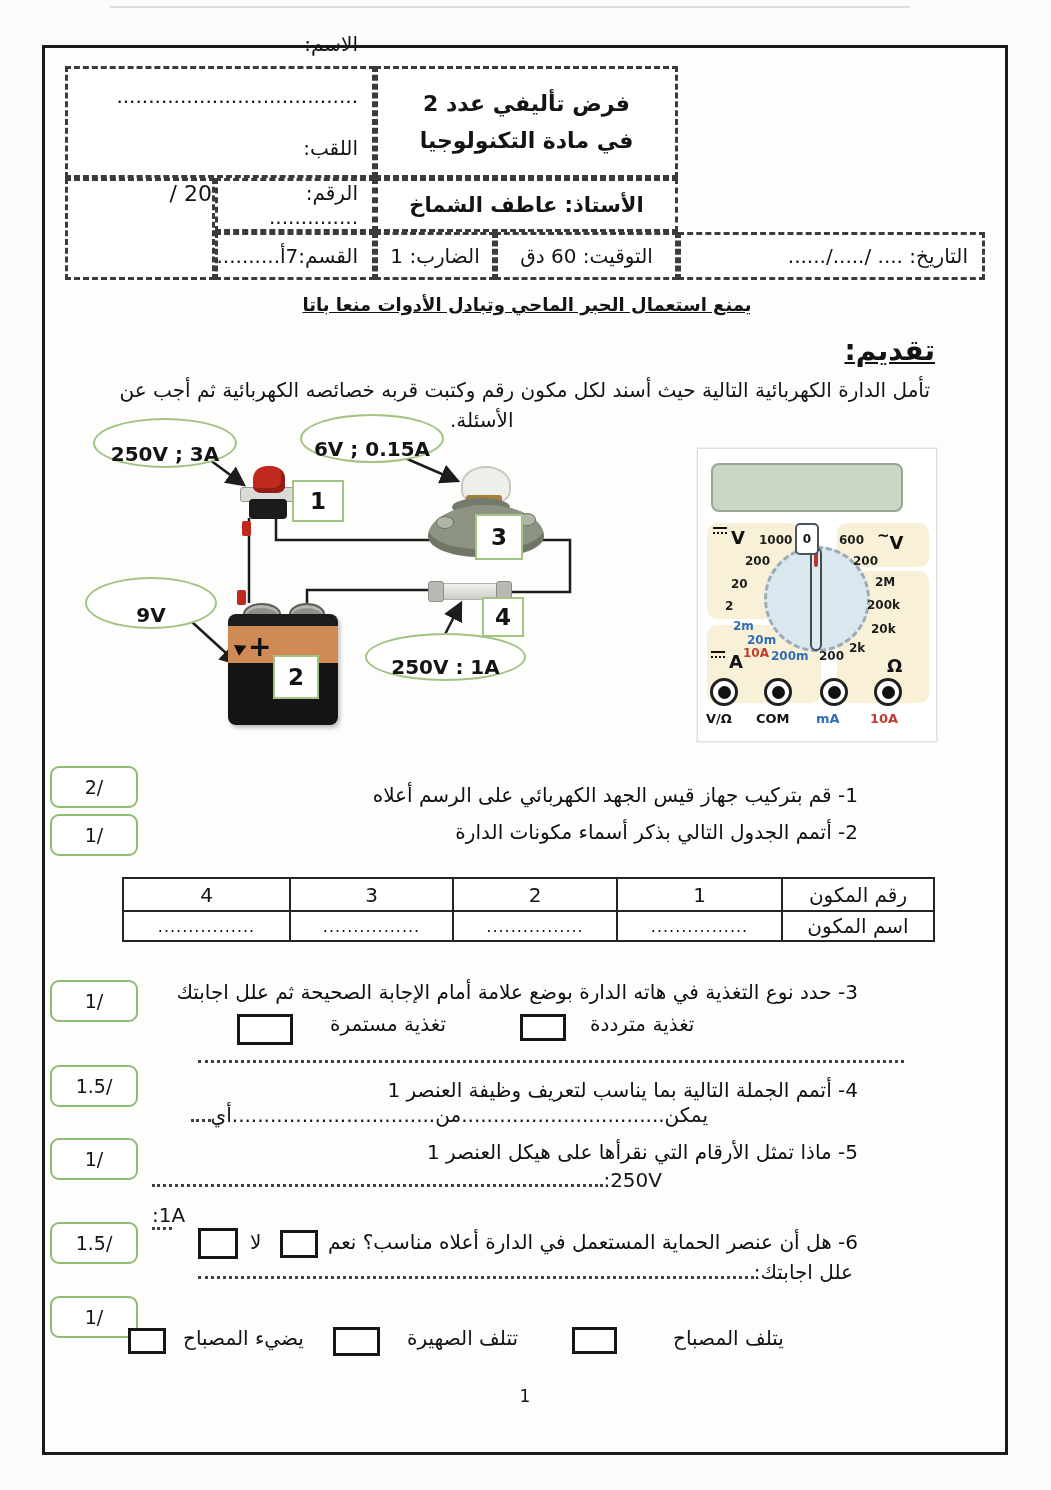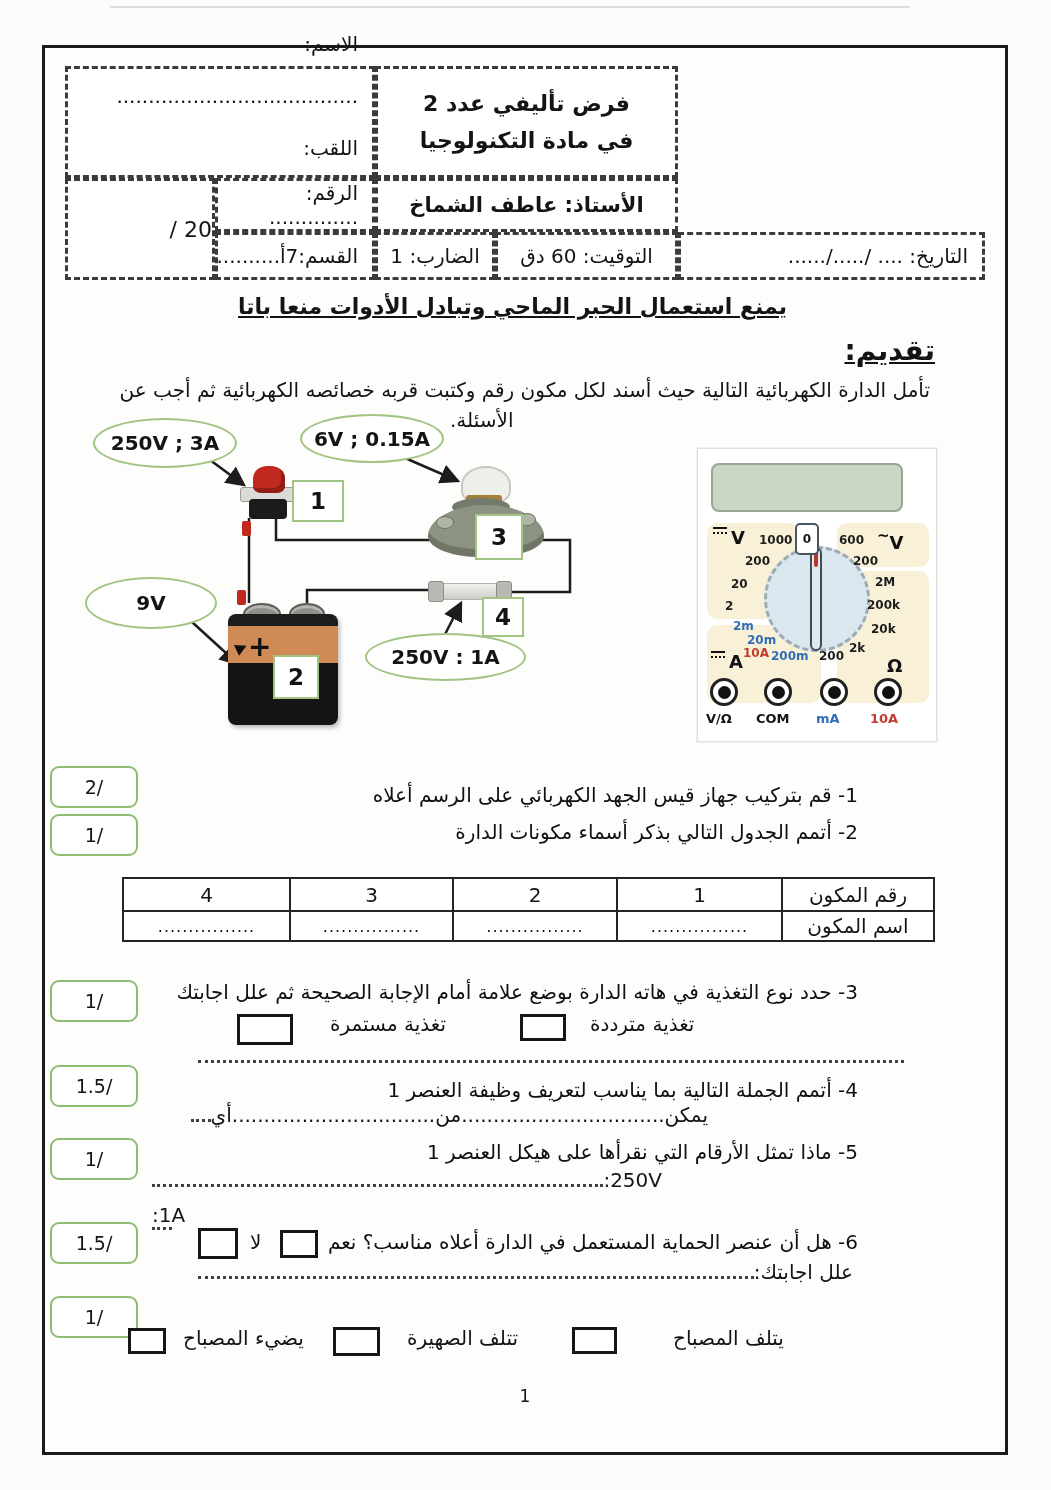--- a/index.html
+++ b/index.html
@@ -10,28 +10,28 @@
   .scanline{position:absolute;left:110px;top:6px;width:800px;height:2px;background:#dcdcda;}
 
   
   .cell{position:absolute;border:3px dashed #3b3b3b;background:#fff;box-sizing:border-box;direction:rtl;}
   .c-center{display:flex;flex-direction:column;align-items:center;justify-content:center;text-align:center;}
   .c-right{display:flex;flex-direction:column;justify-content:center;padding:0 14px;text-align:right;}
   .school{font-size:21px;font-weight:bold;line-height:2.6;}
   .examtitle{font-size:22px;font-weight:bold;line-height:1.7;}
   .hdr-txt{font-size:20px;}
   .name-cell{line-height:2.6;font-size:20px;}
-  .score20{display:flex;align-items:center;justify-content:flex-end;padding-left:14px;font-size:22px;direction:ltr;}
-
-  .notice{position:absolute;left:267px;top:294px;width:520px;text-align:center;font-size:22px;font-weight:bold;text-decoration:underline;direction:rtl;white-space:nowrap;}
+  .score20{display:flex;justify-content:flex-end;padding-left:14px;font-size:22px;direction:ltr;}
+
+  .notice{position:absolute;left:267px;top:294px;width:520px;text-align:center;font-size:18px;font-weight:bold;text-decoration:underline;direction:rtl;white-space:nowrap;}
   .h-intro{position:absolute;right:116px;top:334px;font-size:28px;font-weight:bold;text-decoration:underline;direction:rtl;}
   .introline{position:absolute;direction:rtl;font-size:20px;white-space:nowrap;}
 
   
-  .ellipse{position:absolute;border:2px solid #a2c483;border-radius:50%;background:#ffffff;display:flex;align-items:center;justify-content:center;font-weight:bold;font-size:20px;direction:ltr;}
+  .ellipse{position:absolute;border:2px solid #a2c483;border-radius:50%;background:#ffffff;display:flex;align-items:flex-end;justify-content:center;font-weight:bold;font-size:20px;direction:ltr;}
   .numbox{position:absolute;border:2px solid #a2c483;background:#fff;display:flex;align-items:center;justify-content:center;font-weight:bold;font-size:23px;}
   .btn-cap{position:absolute;left:253px;top:466px;width:32px;height:27px;background:#c1281e;border-radius:45% 45% 25% 25%;box-shadow:inset -4px -5px 0 rgba(0,0,0,.25);}
   .btn-neck{position:absolute;left:240px;top:487px;width:56px;height:13px;background:#dadad6;border:1px solid #9a9a96;border-radius:3px;}
   .btn-base{position:absolute;left:249px;top:499px;width:38px;height:20px;background:#1b1b1b;border-radius:4px;}
   .bat-term{position:absolute;background:#90908a;border:2px solid #5f5f5b;border-radius:50%;box-shadow:inset 0 3px 0 rgba(255,255,255,.35);}
   .bat-body{position:absolute;left:228px;top:614px;width:110px;height:111px;border-radius:8px;overflow:hidden;box-shadow:2px 3px 4px rgba(0,0,0,.25);}
   .bat-top{height:12px;background:#1d1d1d;}
   .bat-orange{height:37px;background:#cf8a55;}
   .bat-black{height:62px;background:#141414;}
   .bat-plus{position:absolute;left:248px;top:630px;font-size:28px;font-weight:bold;color:#101010;}

